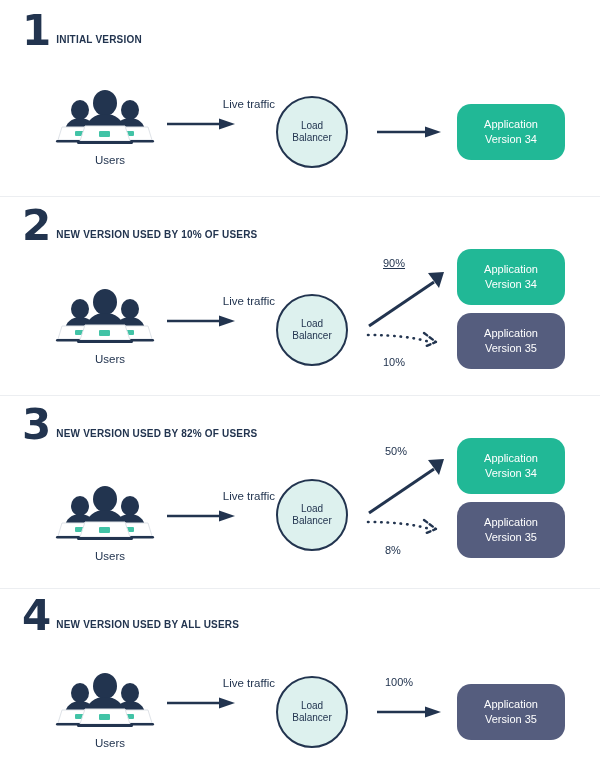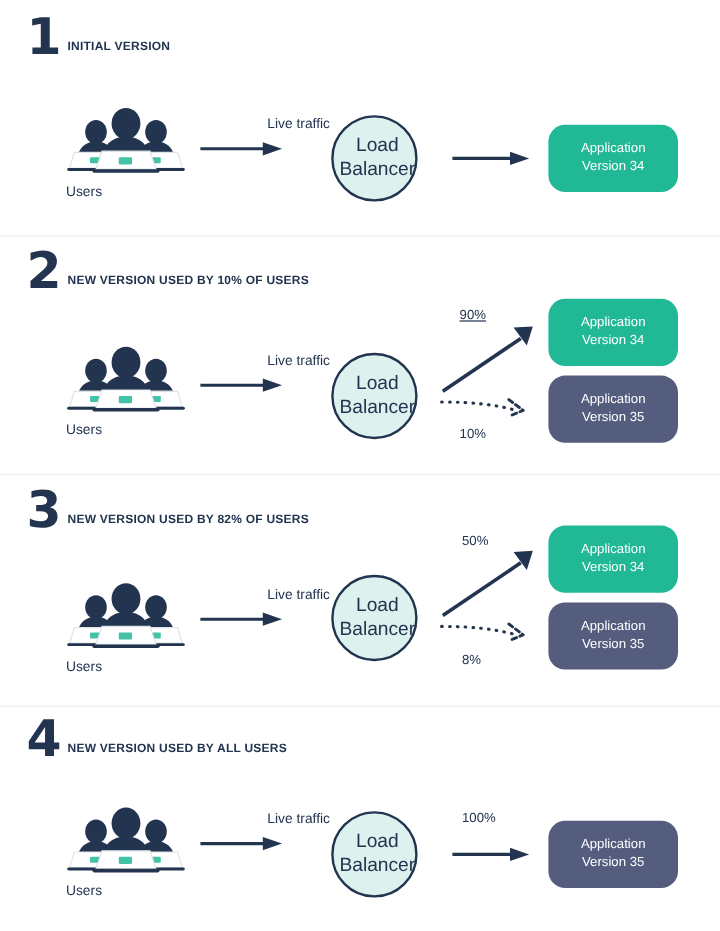--- a/index.html
+++ b/index.html
@@ -58,20 +58,21 @@
     letter-spacing: 0.2px;
     color: #22344f;
     white-space: nowrap;
     padding-bottom: 3px;
   }
 
   
   .users-block {
     position: absolute;
     width: 110px;
+    text-align: center;
   }
   .users-caption {
     font-size: 11.5px;
     color: #22344f;
     margin-top: 6px;
   }
 
   
   .live-traffic {
     position: absolute;
@@ -88,23 +89,23 @@
   .lb {
     position: absolute;
     width: 72px;
     height: 72px;
     border-radius: 50%;
     background: #ddf1ee;
     border: 2.5px solid #22344f;
     box-sizing: border-box;
     display: flex;
     align-items: center;
-    justify-content: flex-end;
+    justify-content: center;
     text-align: center;
-    font-size: 16px;
+    font-size: 10px;
     line-height: 1.25;
     color: #22344f;
   }
 
   
   .appbox {
     position: absolute;
     width: 108px;
     height: 56px;
     border-radius: 14px;

